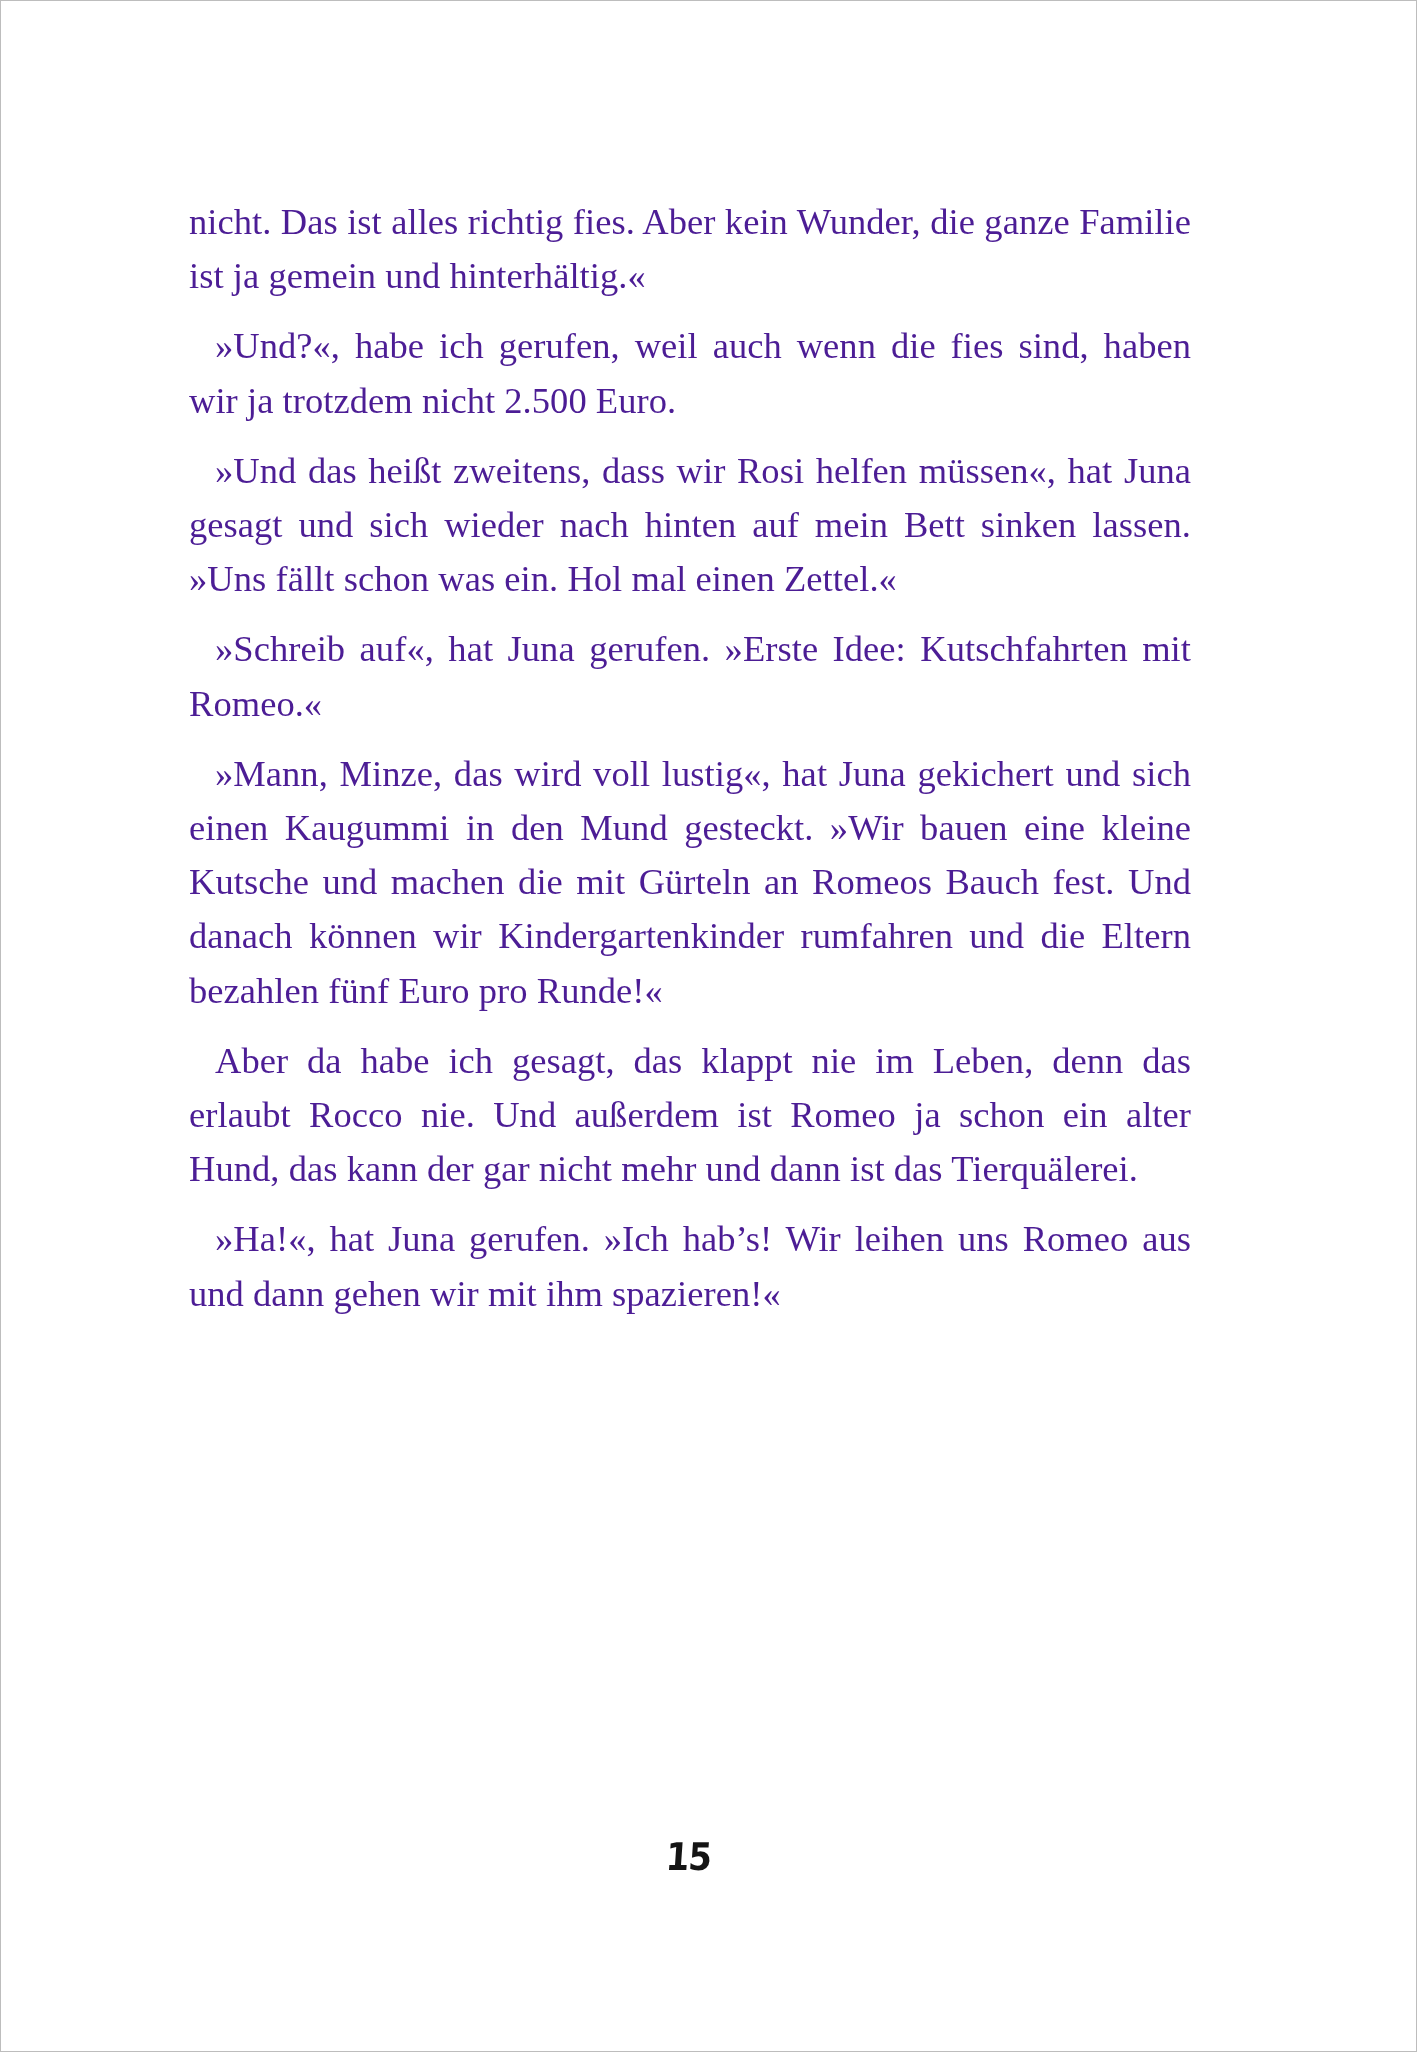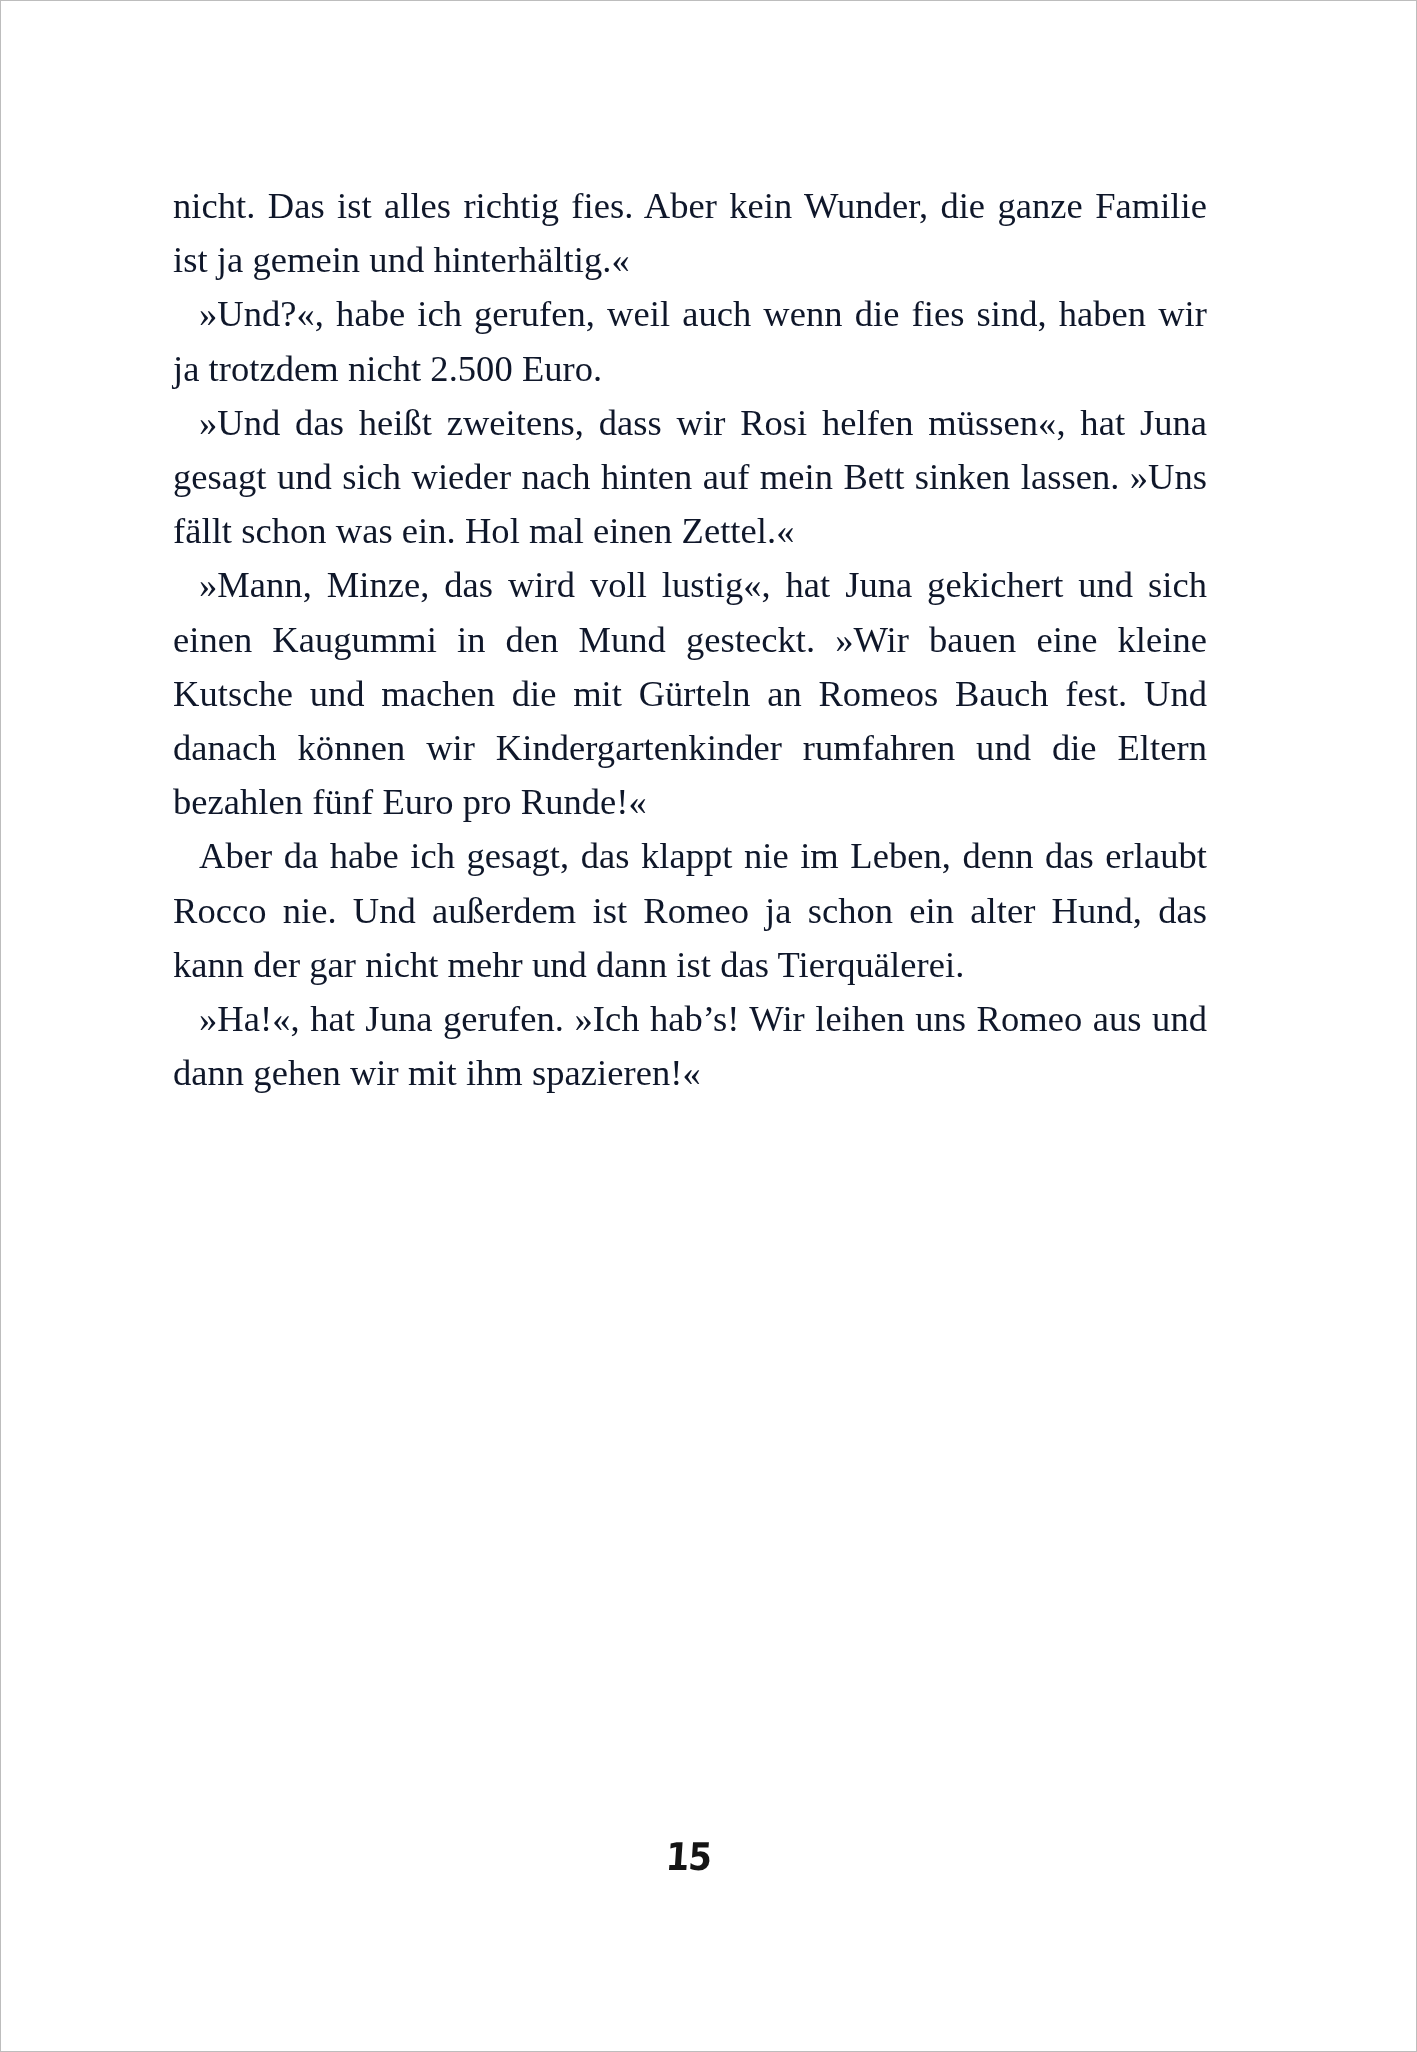--- a/index.html
+++ b/index.html
@@ -16,25 +16,25 @@
     border: 1px solid #bdbdbd;
     overflow: hidden;
   }
   .text-block {
     position: absolute;
     left: 172px;
     top: 178px;
     width: 1034px;
   }
   .para {
-    margin: 0;
+    margin: 16px;
     font-family: "Liberation Serif", "DejaVu Serif", serif;
     font-size: 36.5px;
     line-height: 54.2px;
-    color: #0f172a;
+    color: #4c1d95;
     text-align: justify;
     text-justify: inter-word;
     -webkit-hyphens: manual;
     hyphens: manual;
     text-indent: 0;
     letter-spacing: 0.05px;
   }
   .para.indented {
     text-indent: 26px;
   }
@@ -58,20 +58,21 @@
 </style>
 </head>
 <body>
 
 <div class="page">
 
   <div class="text-block">
     <p class="para">nicht. Das ist alles richtig fies. Aber kein Wunder, die ganze Fa­milie ist ja gemein und hinterhältig.«</p>
     <p class="para indented">»Und?«, habe ich gerufen, weil auch wenn die fies sind, ha­ben wir ja trotzdem nicht 2.500 Euro.</p>
     <p class="para indented">»Und das heißt zweitens, dass wir Rosi helfen müssen«, hat Juna gesagt und sich wieder nach hinten auf mein Bett sinken lassen. »Uns fällt schon was ein. Hol mal einen Zettel.«</p>
+    <p class="para indented">»Schreib auf«, hat Juna gerufen. »Erste Idee: Kutschfahrten mit Romeo.«</p>
     <p class="para indented">»Mann, Minze, das wird voll lustig«, hat Juna gekichert und sich einen Kaugummi in den Mund gesteckt. »Wir bauen eine kleine Kutsche und machen die mit Gürteln an Romeos Bauch fest. Und danach können wir Kindergartenkinder rumfahren und die Eltern bezahlen fünf Euro pro Runde!«</p>
     <p class="para indented">Aber da habe ich gesagt, das klappt nie im Leben, denn das erlaubt Rocco nie. Und außerdem ist Romeo ja schon ein al­ter Hund, das kann der gar nicht mehr und dann ist das Tier­quälerei.</p>
     <p class="para indented">»Ha!«, hat Juna gerufen. »Ich hab’s! Wir leihen uns Romeo aus und dann gehen wir mit ihm spazieren!«</p>
   </div>
 
   <div class="page-number"><span>15</span></div>
 
 </div>
 
 </body></html>

